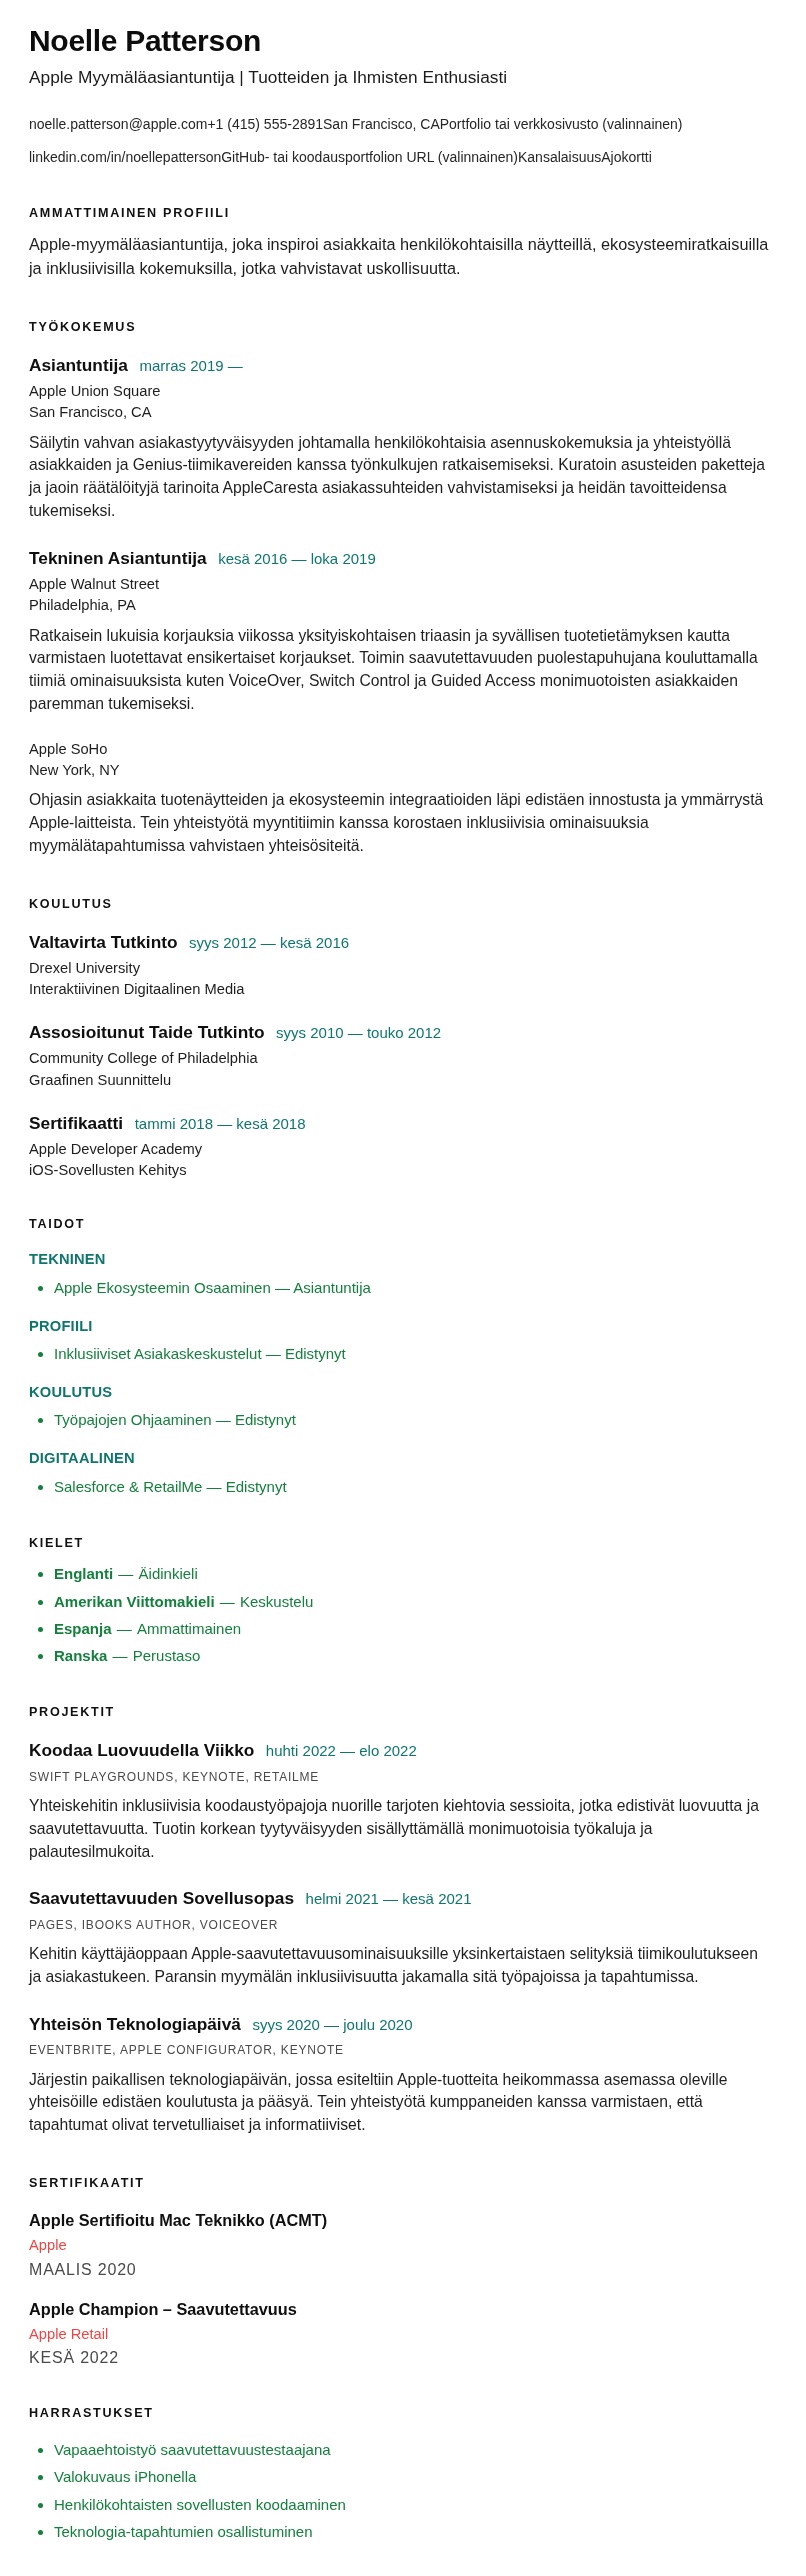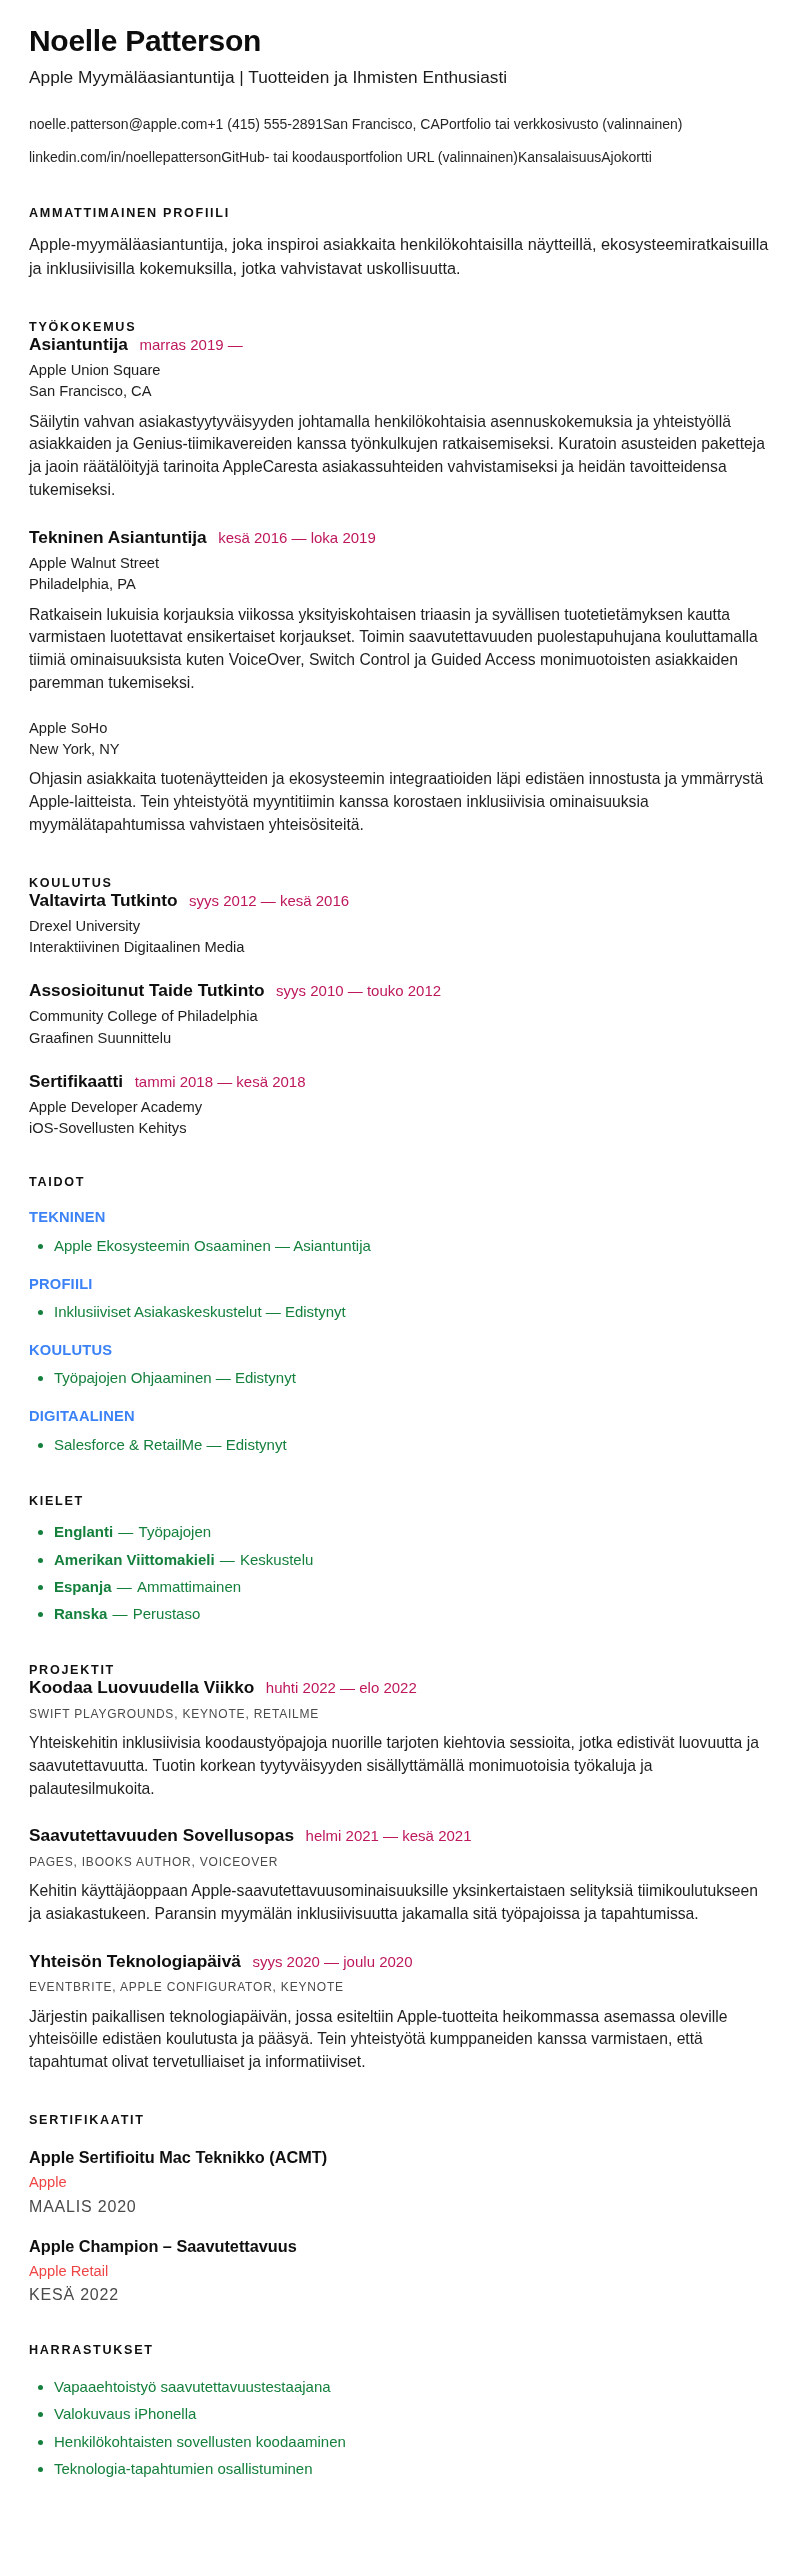--- a/index.html
+++ b/index.html
@@ -14,33 +14,33 @@
   .name { font-size:30px; font-weight:700; letter-spacing:-0.3px; color:#0d0d0d; }
   .subtitle { font-size:17.3px; font-weight:400; color:#1b1b1b; margin-top:9.4px; }
   .contact-line { font-size:14px; color:#262626; line-height:1.35; }
   .contact-line.first { margin-top:27px; }
   .contact-line.second { margin-top:13.6px; }
 
   .sec-label { font-size:12.6px; font-weight:700; letter-spacing:1.7px; color:#111; margin-top:39px; }
   .body-text { font-size:15.7px; line-height:1.45; color:#1e1e1e; }
   .profile-text { margin-top:13.6px; font-size:16.3px; }
 
-  .entry { }
+  .entry { margin-top:21px; }
   .entry + .entry { margin-top:25px; }
   .entry-head { display:flex; align-items:baseline; gap:11.5px; }
   .entry-title { font-size:17.3px; font-weight:700; color:#0f0f0f; }
-  .entry-dates { font-size:15px; font-weight:400; color:#be185d; white-space:nowrap; }
+  .entry-dates { font-size:15px; font-weight:400; color:#0f766e; white-space:nowrap; }
   .entry-line1 { font-size:14.7px; color:#1e1e1e; margin-top:7.3px; }
   .entry-line2 { font-size:14.7px; color:#1e1e1e; margin-top:5.2px; }
   .entry .body-text { margin-top:11.5px; }
 
   .tools-line { font-size:12px; letter-spacing:0.8px; color:#4a4a4a; margin-top:8.4px; text-transform:uppercase; }
 
   .skill-group { margin-top:20px; }
-  .skill-cat { font-size:14.7px; font-weight:700; letter-spacing:0.2px; color:#3b82f6; }
+  .skill-cat { font-size:14.7px; font-weight:700; letter-spacing:0.2px; color:#0f766e; }
   ul.bullets { margin-top:9.4px; padding-left:25px; list-style:disc; }
   ul.bullets li { font-size:15px; line-height:1.4; color:#15803d; margin-top:6.3px; }
   ul.bullets li:first-child { margin-top:0; }
 
   .lang-name { font-weight:700; }
   .lang-sep { margin:0 5.2px; }
 
   .cert { margin-top:21px; }
   .cert-title { font-size:16.3px; font-weight:700; color:#0f0f0f; }
   .cert-issuer { font-size:14.7px; color:#ef4444; margin-top:7.3px; }
@@ -152,21 +152,21 @@
       <h3 class="skill-cat">DIGITAALINEN</h3>
       <ul class="bullets">
         <li>Salesforce &amp; RetailMe — Edistynyt</li>
       </ul>
     </div>
   </section>
 
   <section>
     <h2 class="sec-label">KIELET</h2>
     <ul class="bullets" style="margin-top:13.6px;">
-      <li><span class="lang-name">Englanti</span><span class="lang-sep">—</span><span>Työpajojen</span></li>
+      <li><span class="lang-name">Englanti</span><span class="lang-sep">—</span><span>Äidinkieli</span></li>
       <li><span class="lang-name">Amerikan Viittomakieli</span><span class="lang-sep">—</span><span>Keskustelu</span></li>
       <li><span class="lang-name">Espanja</span><span class="lang-sep">—</span><span>Ammattimainen</span></li>
       <li><span class="lang-name">Ranska</span><span class="lang-sep">—</span><span>Perustaso</span></li>
     </ul>
   </section>
 
   <section>
     <h2 class="sec-label">PROJEKTIT</h2>
 
     <article class="entry">

